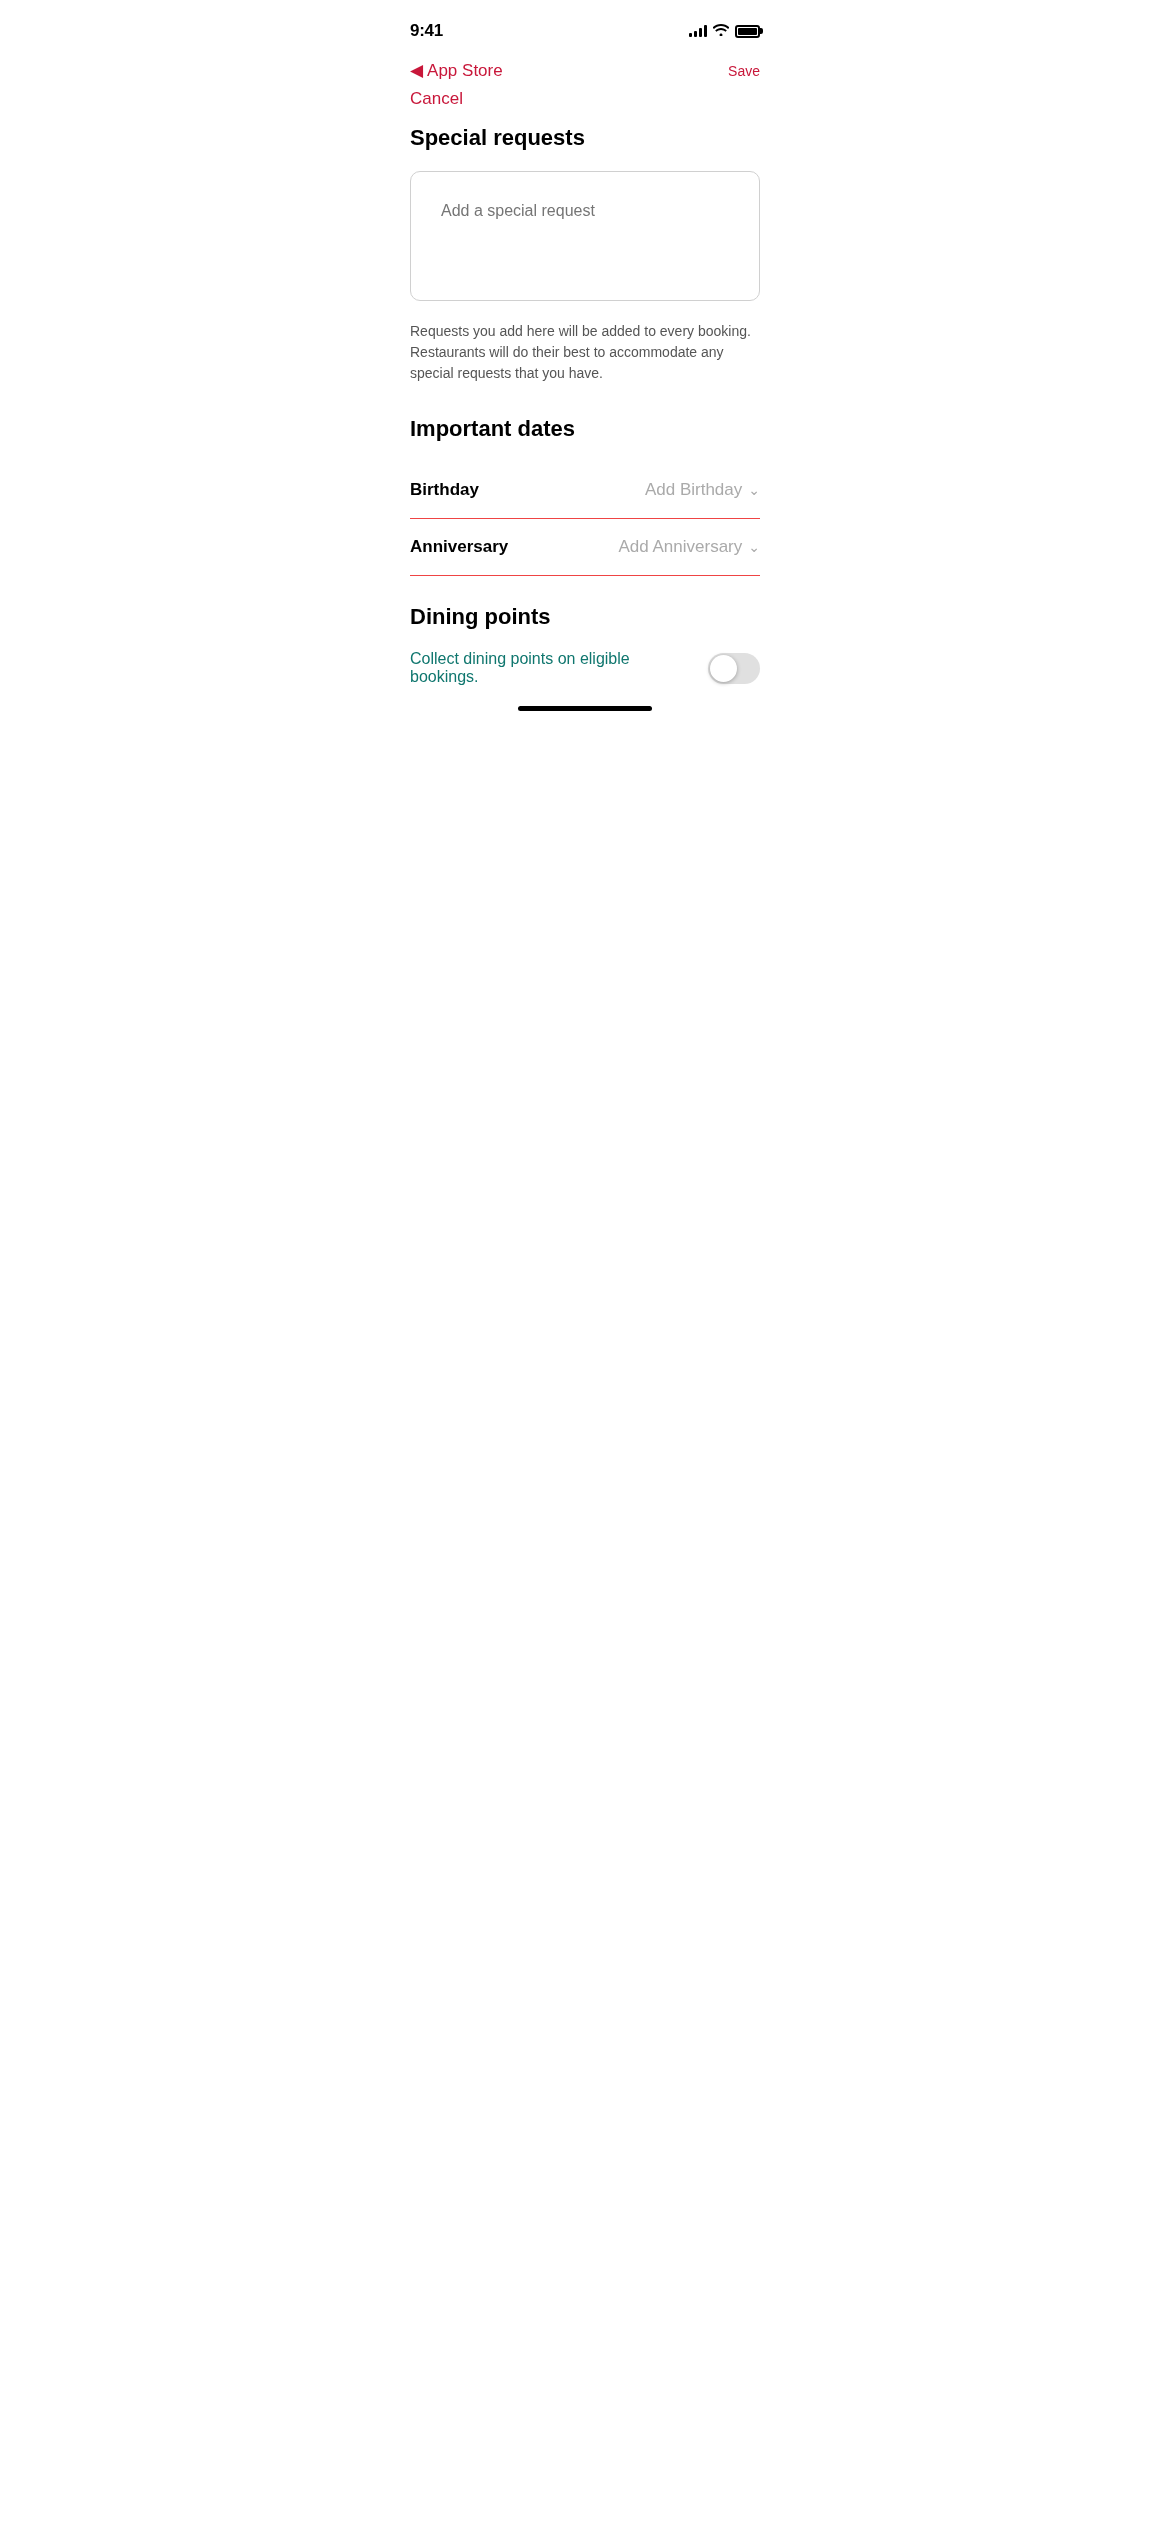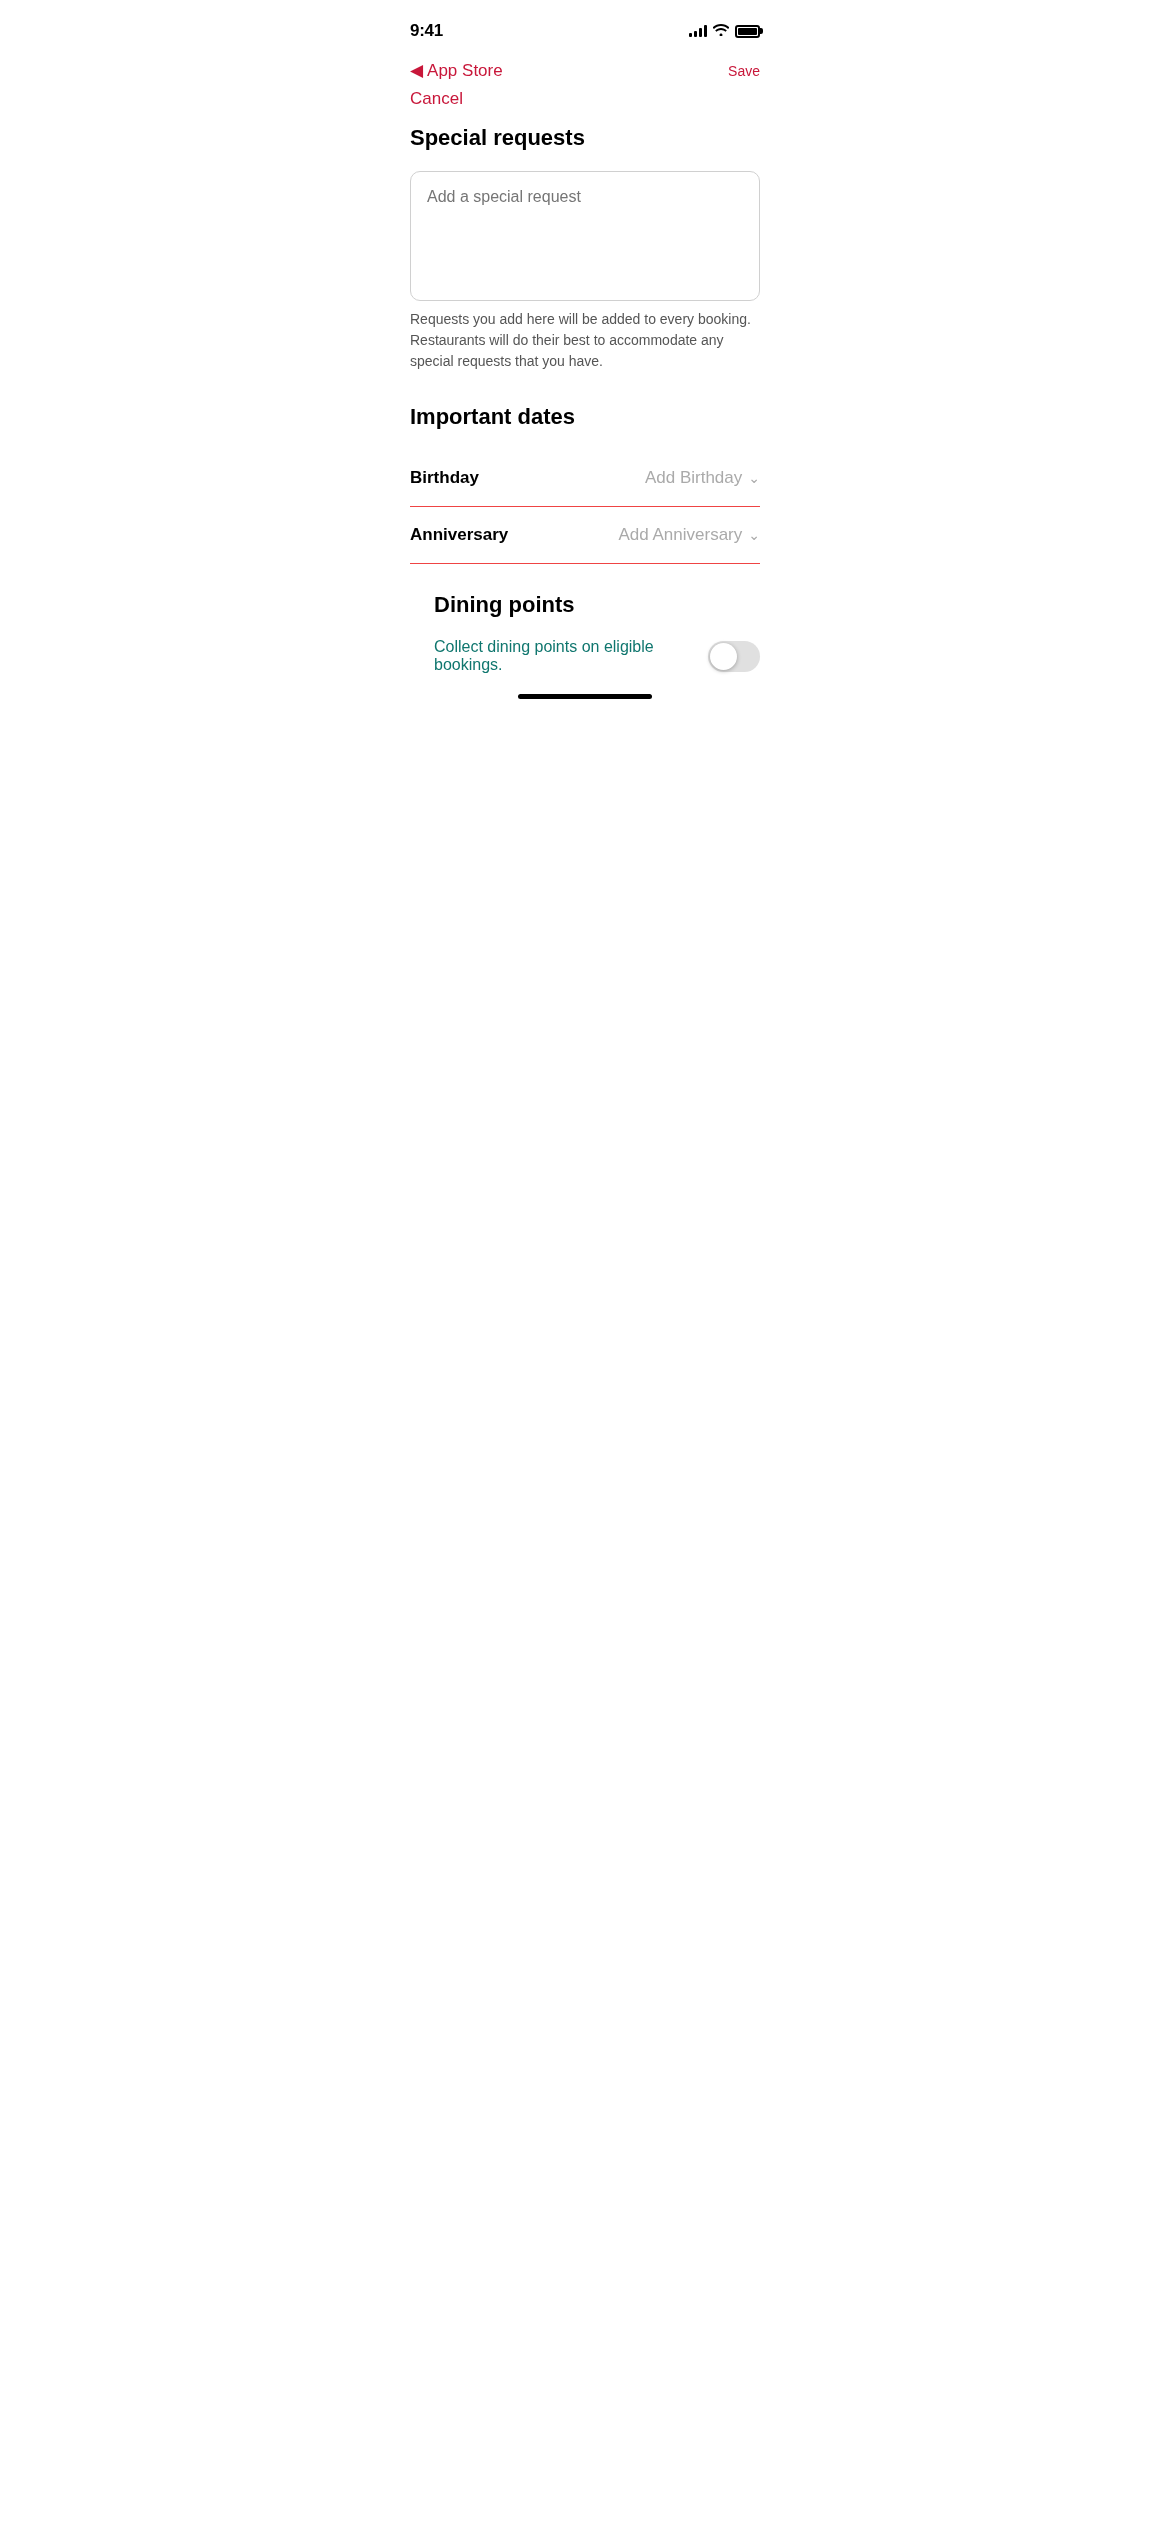--- a/index.html
+++ b/index.html
@@ -153,28 +153,28 @@
       cursor: pointer;
       font-weight: 400;
       white-space: nowrap;
     }
 
     
     .special-requests-textarea {
       width: 100%;
       border: 1.5px solid #d0d0d0;
       border-radius: 10px;
-      padding: 16px;
+      padding: 30px;
       font-size: 16px;
       color: #999;
       height: 130px;
       resize: none;
       font-family: inherit;
       outline: none;
-      margin-bottom: 4px;
+      margin-bottom: 16px;
     }
 
     .special-requests-hint {
       font-size: 14px;
       color: #555;
       line-height: 1.5;
       margin-bottom: 32px;
     }
 
     
@@ -209,21 +209,20 @@
     }
 
     .chevron-down {
       color: #aaa;
       font-size: 14px;
     }
 
     
     .dining-points-section {
       margin-top: 28px;
-      margin-left: 24px;
     }
 
     .dining-points-row {
       display: flex;
       justify-content: space-between;
       align-items: center;
       margin-top: 14px;
     }
 
     .dining-points-text {

